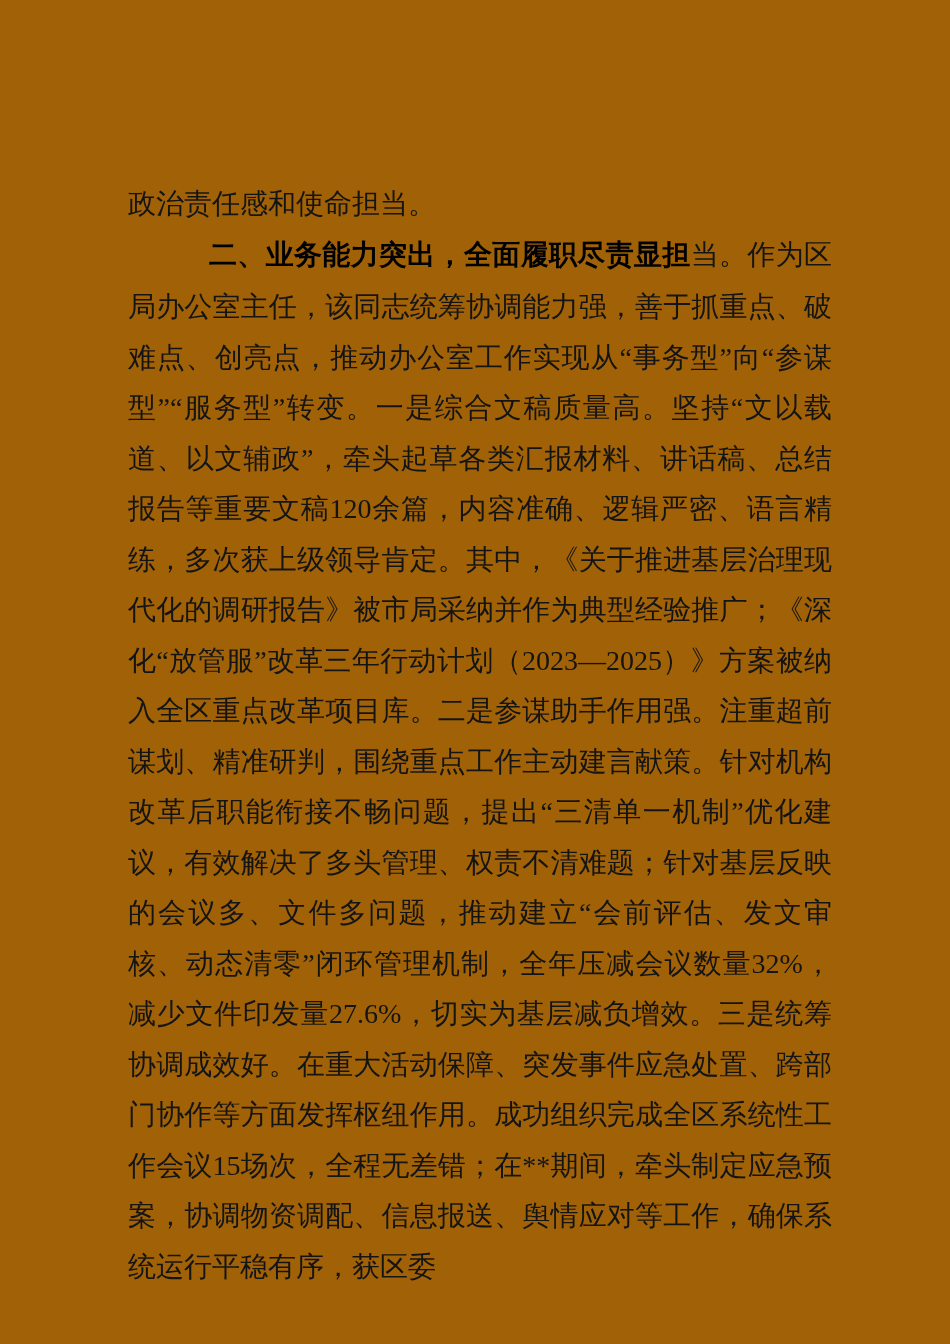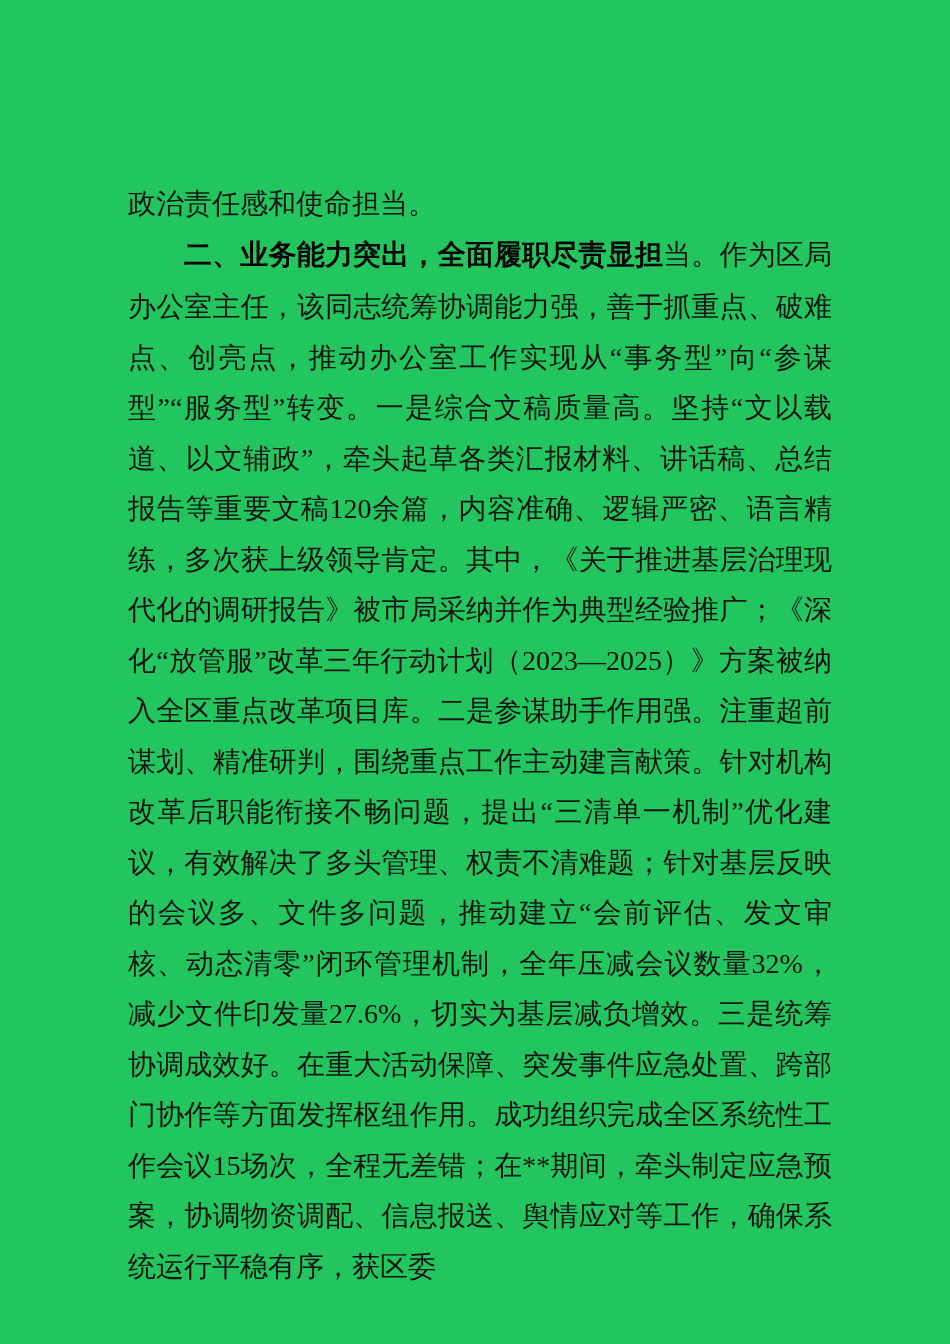--- a/index.html
+++ b/index.html
@@ -4,21 +4,21 @@
 <style>
   html, body {
     margin: 0;
     padding: 0;
     background: #ffffff;
   }
   .page {
     position: relative;
     width: 950px;
     height: 1344px;
-    background: #22c55e;
+    background: #a16207;
     overflow: hidden;
   }
   .doc-content {
     position: absolute;
     left: 128px;
     top: 179px;
     width: 704px;
     color: #141414;
     font-family: "Liberation Serif", "DejaVu Serif", serif;
     font-size: 28px;
@@ -29,20 +29,21 @@
     margin: 0;
     padding: 0;
   }
   .para.indent {
     text-indent: 2em;
   }
   .heading-bold {
     font-family: Liberation Mono, monospace;
     font-weight: bold;
     color: #000000;
+    margin-left: 25px;
   }
 </style>
 </head>
 <body>
 
 <div class="page">
   <div class="doc-content">
     <p class="para">政治责任感和使命担当。</p>
     <p class="para indent"><span class="heading-bold">二、业务能力突出，全面履职尽责显担</span><span>当。作为区局办公室主任，该同志统筹协调能力强，善于抓重点、破难点、创亮点，推动办公室工作实现从“事务型”向“参谋型”“服务型”转变。一是综合文稿质量高。坚持“文以载道、以文辅政”，牵头起草各类汇报材料、讲话稿、总结报告等重要文稿120余篇，内容准确、逻辑严密、语言精练，多次获上级领导肯定。其中，《关于推进基层治理现代化的调研报告》被市局采纳并作为典型经验推广；《深化“放管服”改革三年行动计划（2023—2025）》方案被纳入全区重点改革项目库。二是参谋助手作用强。注重超前谋划、精准研判，围绕重点工作主动建言献策。针对机构改革后职能衔接不畅问题，提出“三清单一机制”优化建议，有效解决了多头管理、权责不清难题；针对基层反映的会议多、文件多问题，推动建立“会前评估、发文审核、动态清零”闭环管理机制，全年压减会议数量32%，减少文件印发量27.6%，切实为基层减负增效。三是统筹协调成效好。在重大活动保障、突发事件应急处置、跨部门协作等方面发挥枢纽作用。成功组织完成全区系统性工作会议15场次，全程无差错；在**期间，牵头制定应急预案，协调物资调配、信息报送、舆情应对等工作，确保系统运行平稳有序，获区委</span></p>
   </div>

